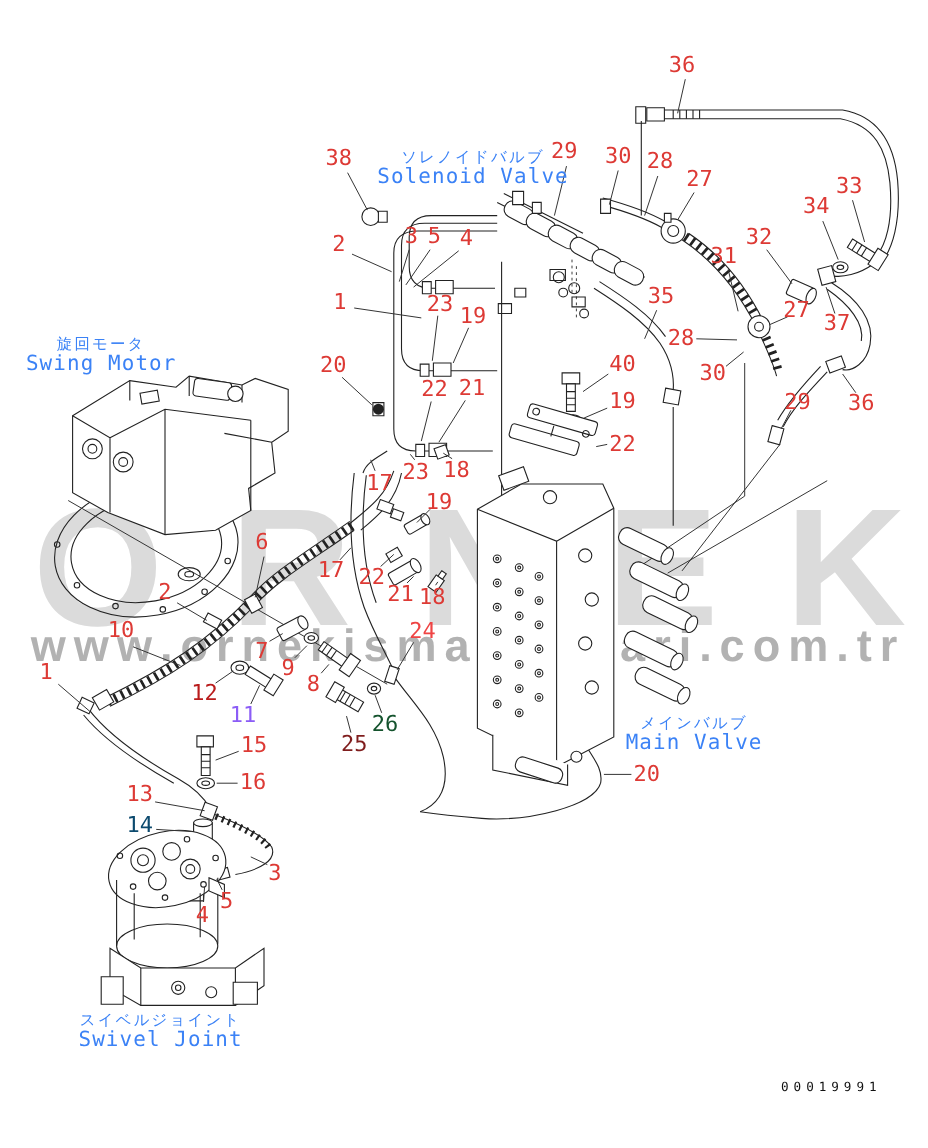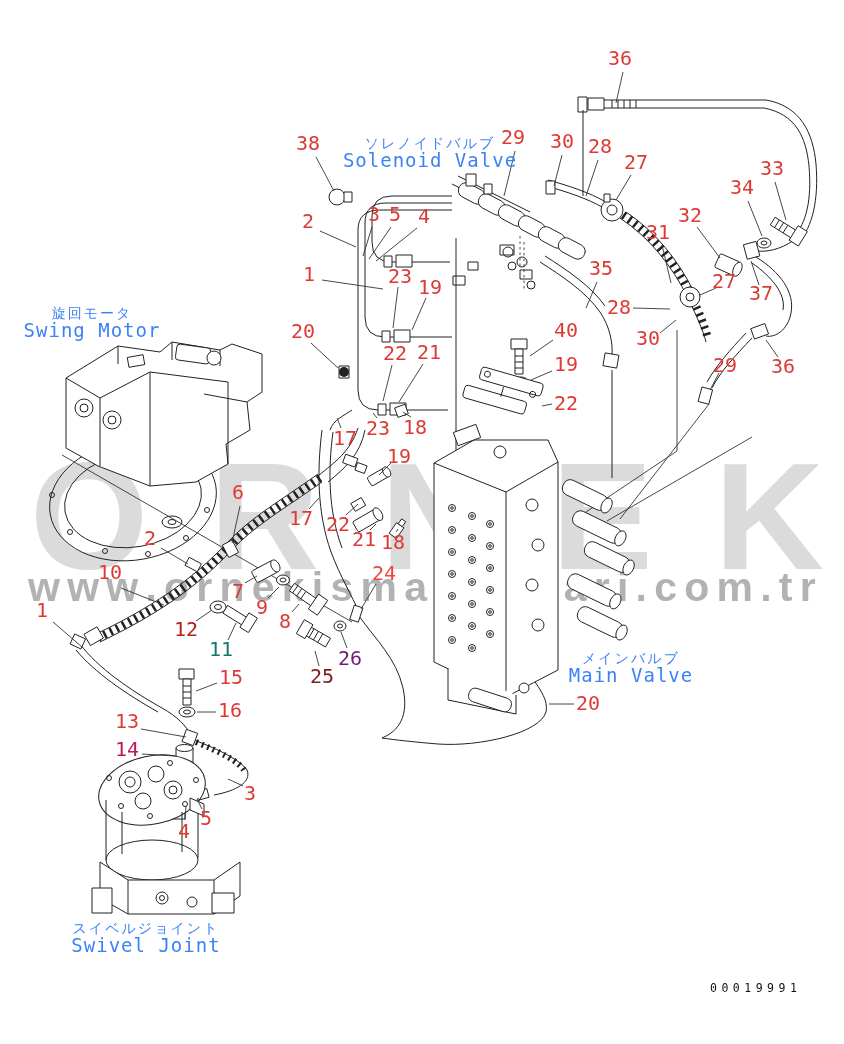--- a/index.html
+++ b/index.html
@@ -473,27 +473,27 @@
       <div class="callout" style="left: 150px; top: 538px; color: rgb(221, 58, 53);">2</div>
       <div class="callout" style="left: 364px; top: 539px; color: rgb(221, 58, 53);">21</div>
       <div class="callout" style="left: 393px; top: 542px; color: rgb(221, 58, 53);">18</div>
       <div class="callout" style="left: 110px; top: 572px; color: rgb(221, 58, 53);">10</div>
       <div class="callout" style="left: 384px; top: 573px; color: #ef4444;">24</div>
       <div class="callout" style="left: 238px; top: 591px; color: rgb(221, 58, 53);">7</div>
       <div class="callout" style="left: 262px; top: 607px; color: rgb(221, 58, 53);">9</div>
       <div class="callout" style="left: 285px; top: 621px; color: rgb(221, 58, 53);">8</div>
       <div class="callout" style="left: 42px; top: 610px; color: rgb(221, 58, 53);">1</div>
       <div class="callout" style="left: 186px; top: 629px; color: #b91c1c;">12</div>
-      <div class="callout" style="left: 221px; top: 649px; color: #0f766e;">11</div>
-      <div class="callout" style="left: 350px; top: 658px; color: #701a75;">26</div>
+      <div class="callout" style="left: 221px; top: 649px; color: #8b5cf6;">11</div>
+      <div class="callout" style="left: 350px; top: 658px; color: #14532d;">26</div>
       <div class="callout" style="left: 322px; top: 676px; color: #7f1d1d;">25</div>
       <div class="callout" style="left: 231px; top: 677px; color: rgb(221, 58, 53);">15</div>
       <div class="callout" style="left: 230px; top: 710px; color: rgb(221, 58, 53);">16</div>
       <div class="callout" style="left: 127px; top: 721px; color: rgb(221, 58, 53);">13</div>
-      <div class="callout" style="left: 127px; top: 749px; color: #be185d;">14</div>
+      <div class="callout" style="left: 127px; top: 749px; color: #0c4a6e;">14</div>
       <div class="callout" style="left: 250px; top: 793px; color: rgb(221, 58, 53);">3</div>
       <div class="callout" style="left: 206px; top: 818px; color: rgb(221, 58, 53);">5</div>
       <div class="callout" style="left: 184px; top: 831px; color: rgb(221, 58, 53);">4</div>
       <div class="callout" style="left: 588px; top: 703px; color: rgb(221, 58, 53);">20</div>
     </div>
   <div id="labels">
       <div class="clabel" style="left: 430px; top: 152px;">
         <div class="jp">ソレノイドバルブ</div>
         <div class="en">Solenoid Valve</div>
       </div>

